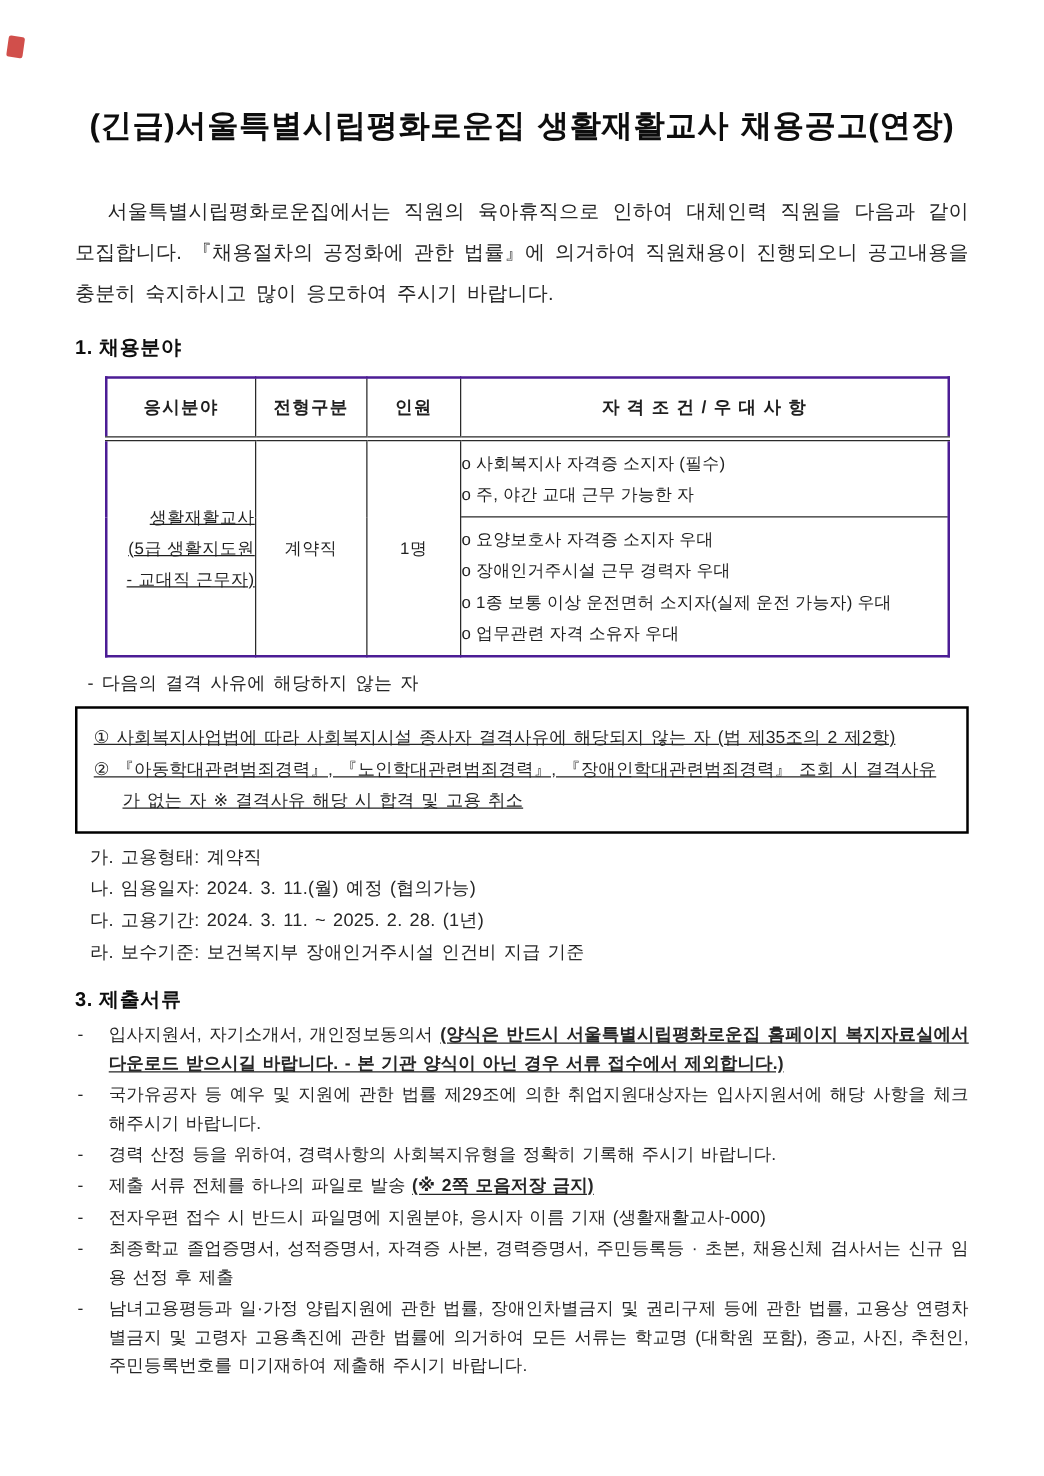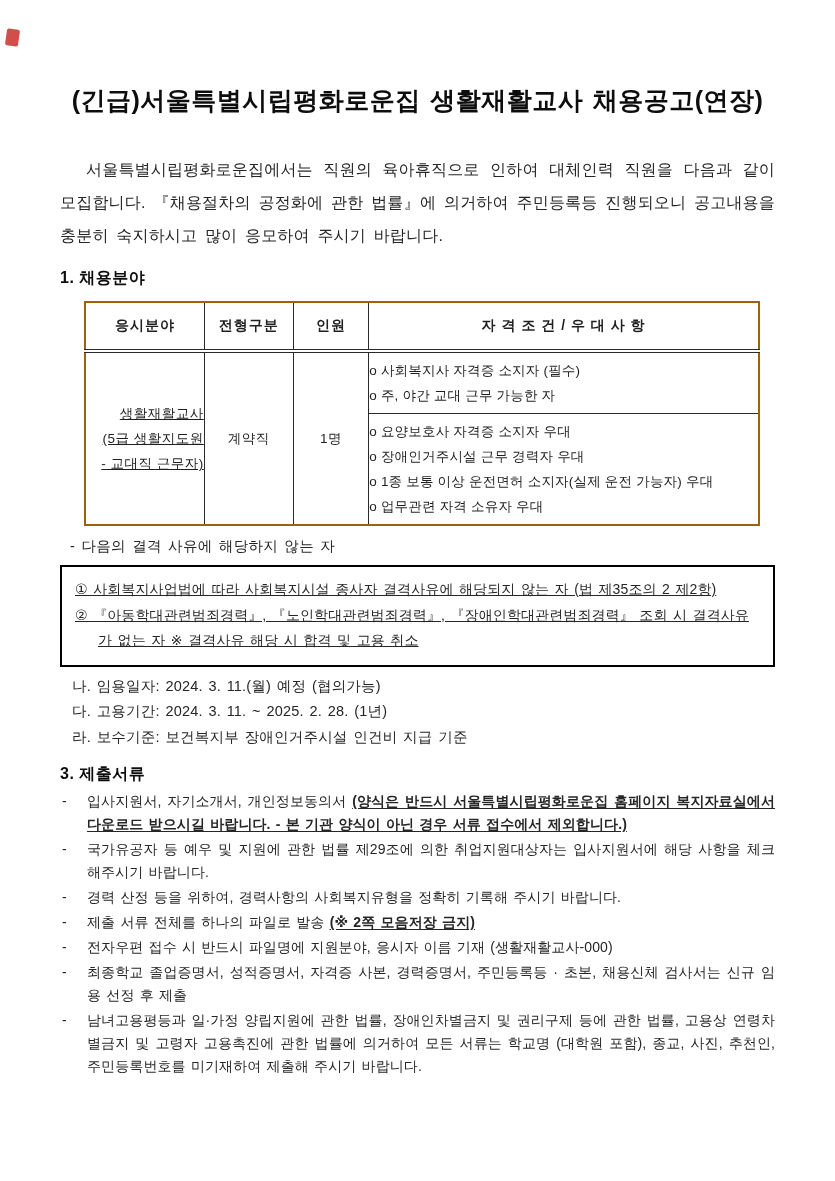--- a/index.html
+++ b/index.html
@@ -52,21 +52,21 @@
 
   table.recruit {
     border-collapse:collapse;
     table-layout:fixed;
     width:676px;
     margin:12px 0 0 24px;
     font-size:13.5px;
     color:#1f1f1f;
   }
   table.recruit th, table.recruit td { border:1px solid #2a2a2a; }
-  table.recruit { border:2px solid #a16207; }
+  table.recruit { border:2px solid #4c1d95; }
   table.recruit th {
     height:44px;
     font-size:14px; font-weight:bold;
     letter-spacing:1px;
     border-bottom:4px double #2a2a2a;
     background:#fff;
   }
   table.recruit td { vertical-align:middle; padding:5px 0; }
   td.c { text-align:center; letter-spacing:.5px; }
   td.field div { line-height:25px; text-align:right; white-space:nowrap;text-decoration:underline; }
@@ -113,21 +113,21 @@
 </head>
 <body>
 
 <div class="page" style="color: rgb(38, 38, 38);">
   <div class="red-mark" style="background: rgb(201, 48, 44);"></div>
 
   <div class="content">
 
     <h1 class="doc-title">(긴급)서울특별시립평화로운집 생활재활교사 채용공고(연장)</h1>
 
-    <p class="intro">서울특별시립평화로운집에서는 직원의 육아휴직으로 인하여 대체인력 직원을 다음과 같이 모집합니다. 『채용절차의 공정화에 관한 법률』에 의거하여 주민등록등 진행되오니 공고내용을 충분히 숙지하시고 많이 응모하여 주시기 바랍니다.</p>
+    <p class="intro">서울특별시립평화로운집에서는 직원의 육아휴직으로 인하여 대체인력 직원을 다음과 같이 모집합니다. 『채용절차의 공정화에 관한 법률』에 의거하여 직원채용이 진행되오니 공고내용을 충분히 숙지하시고 많이 응모하여 주시기 바랍니다.</p>
 
     <h2 class="sec-h" id="s1h">1. 채용분야</h2>
 
     <table class="recruit">
       <colgroup>
         <col style="width:17.7%">
           <col style="width:13.2%">
           <col style="width:11.2%">
           <col style="width:57.9%">
       </colgroup>
@@ -165,20 +165,21 @@
     </table>
 
     <div class="note">- 다음의 결격 사유에 해당하지 않는 자</div>
 
     <div class="disq-box">
       <div class="disq-line">① 사회복지사업법에 따라 사회복지시설 종사자 결격사유에 해당되지 않는 자 (법 제35조의 2 제2항)</div>
       <div class="disq-line">② 『아동학대관련범죄경력』, 『노인학대관련범죄경력』, 『장애인학대관련범죄경력』 조회 시 결격사유가 없는 자 ※ 결격사유 해당 시 합격 및 고용 취소</div>
     </div>
 
     <div class="plist">
+      <div>가. 고용형태: 계약직</div>
       <div>나. 임용일자: 2024. 3. 11.(월) 예정 (협의가능)</div>
       <div>다. 고용기간: 2024. 3. 11. ~ 2025. 2. 28. (1년)</div>
       <div>라. 보수기준: 보건복지부 장애인거주시설 인건비 지급 기준</div>
     </div>
 
     <h2 class="sec-h" id="s3h">3. 제출서류</h2>
     <div class="bullets">
       <div class="bullet">
         <span class="marker">-</span><span>입사지원서, 자기소개서, 개인정보동의서 </span><span class="emph">(양식은 반드시 서울특별시립평화로운집 홈페이지 복지자료실에서 다운로드 받으시길 바랍니다. - 본 기관 양식이 아닌 경우 서류 접수에서 제외합니다.)</span>
       </div>

